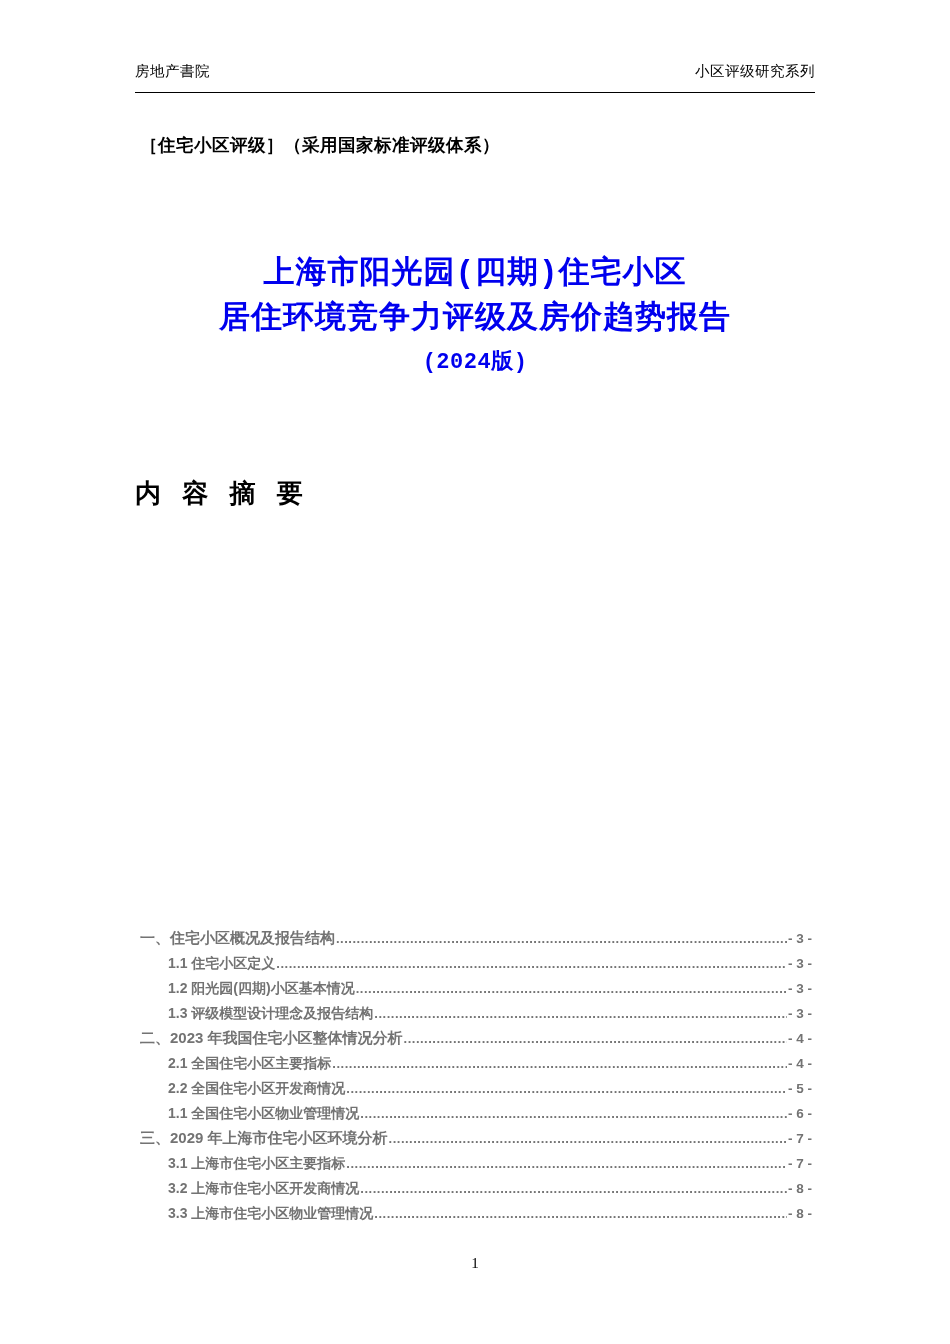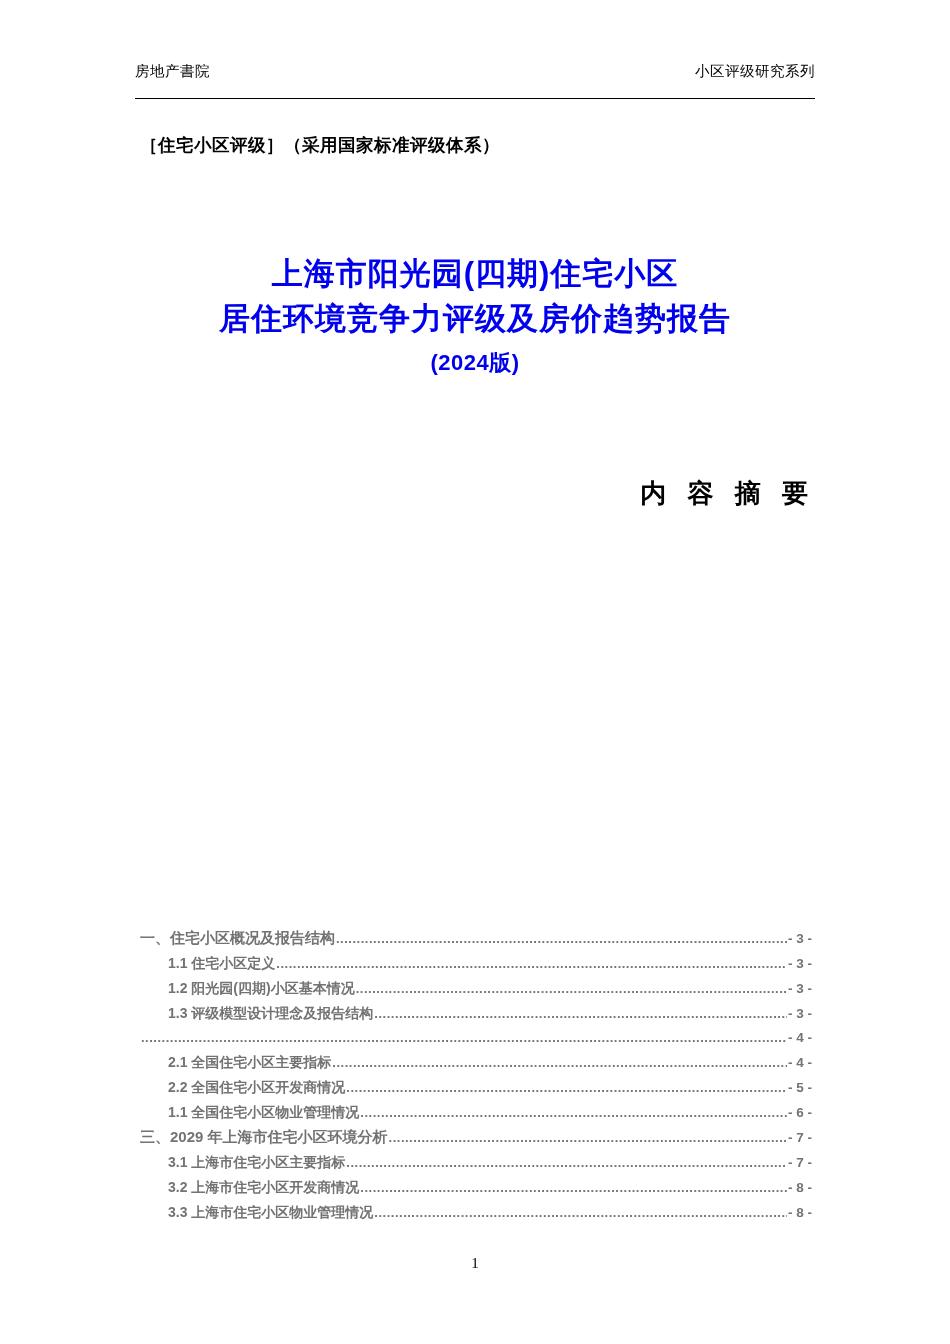--- a/index.html
+++ b/index.html
@@ -27,21 +27,21 @@
     position: absolute;
     top: 62px;
     left: 135px;
     right: 135px;
     display: flex;
     justify-content: space-between;
     align-items: flex-end;
     font-family: "Liberation Sans", "DejaVu Sans", sans-serif;
     font-size: 14.5px;
     letter-spacing: .5px;
-    padding-bottom: 17px;
+    padding-bottom: 11px;
     border-bottom: 1px solid #000;
   }
   .header .left { font-weight: 400; }
   .header .right { font-weight: 400; }
 
   
   .bracket-line {
     position: absolute;
     top: 133px;
     left: 140px;
@@ -52,34 +52,34 @@
   }
 
   
   .title-block {
     position: absolute;
     top: 252px;
     left: 135px;
     right: 135px;
     text-align: center;
     color: #0000ee;
-    font-family: Liberation Sans, sans-serif;
+    font-family: Liberation Mono, monospace;
     font-weight: 700;
   }
   .title-1 { font-size: 31px; line-height: 1.45; letter-spacing: 1px; }
   .title-2 { font-size: 31px; line-height: 1.45; letter-spacing: 1px; }
   .title-3 { font-size: 22px; line-height: 1.9; letter-spacing: .5px; }
 
   
   .abstract-heading {
     position: absolute;
     top: 476px;
     left: 135px;
     right: 135px;
-    text-align: right;
+    text-align: left;
     font-family: "Liberation Sans", "DejaVu Sans", sans-serif;
     font-size: 26px;
     font-weight: 700;
     letter-spacing: 7px;
   }
   .abstract-body {
     position: absolute;
     top: 526px;
     left: 140px;
     width: 676px;
@@ -180,20 +180,21 @@
         <span class="toc-label">1.2 阳光园(四期)小区基本情况</span>
         <span class="toc-dots"></span>
         <span class="toc-page">- 3 -</span>
       </div>
       <div class="toc-row lvl2">
         <span class="toc-label">1.3 评级模型设计理念及报告结构</span>
         <span class="toc-dots"></span>
         <span class="toc-page">- 3 -</span>
       </div>
       <div class="toc-row lvl1">
+        <span class="toc-label">二、2023 年我国住宅小区整体情况分析</span>
         <span class="toc-dots"></span>
         <span class="toc-page">- 4 -</span>
       </div>
       <div class="toc-row lvl2">
         <span class="toc-label">2.1 全国住宅小区主要指标</span>
         <span class="toc-dots"></span>
         <span class="toc-page">- 4 -</span>
       </div>
       <div class="toc-row lvl2">
         <span class="toc-label">2.2 全国住宅小区开发商情况</span>

